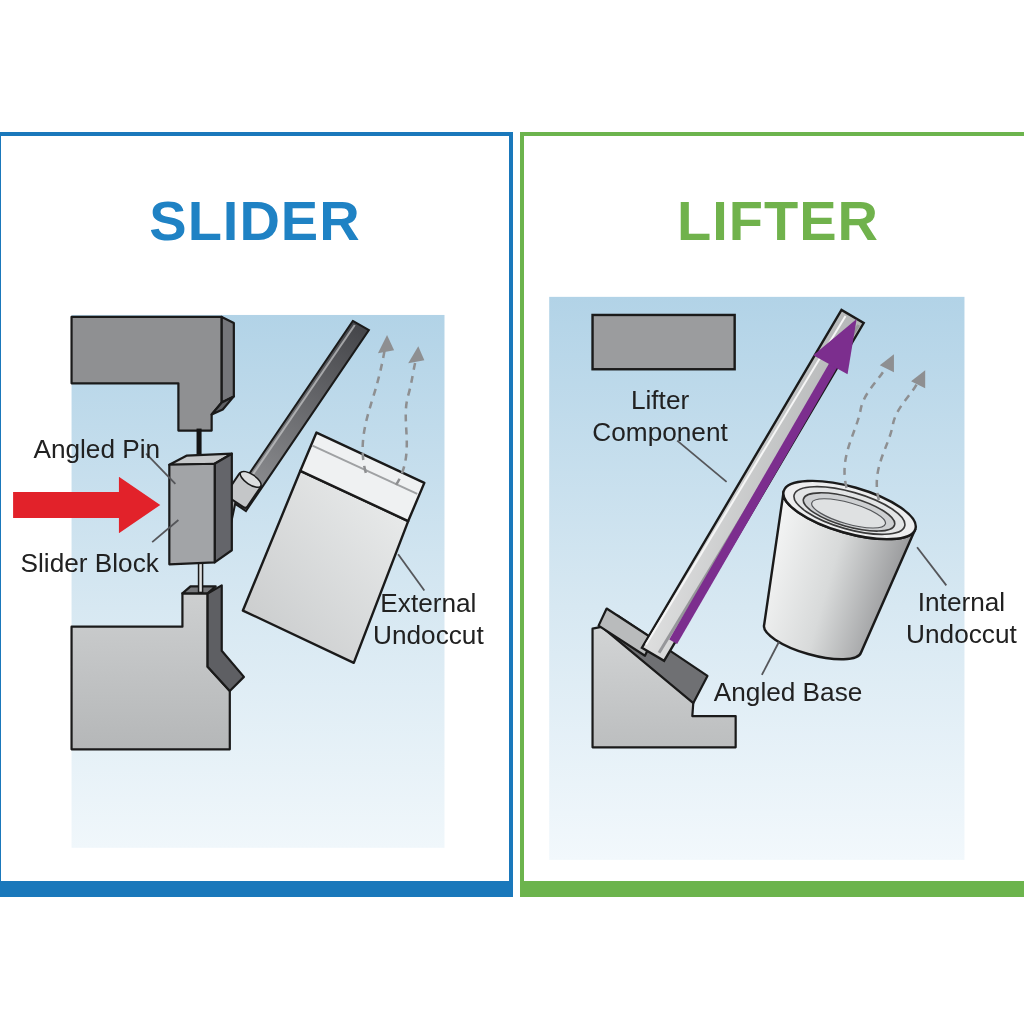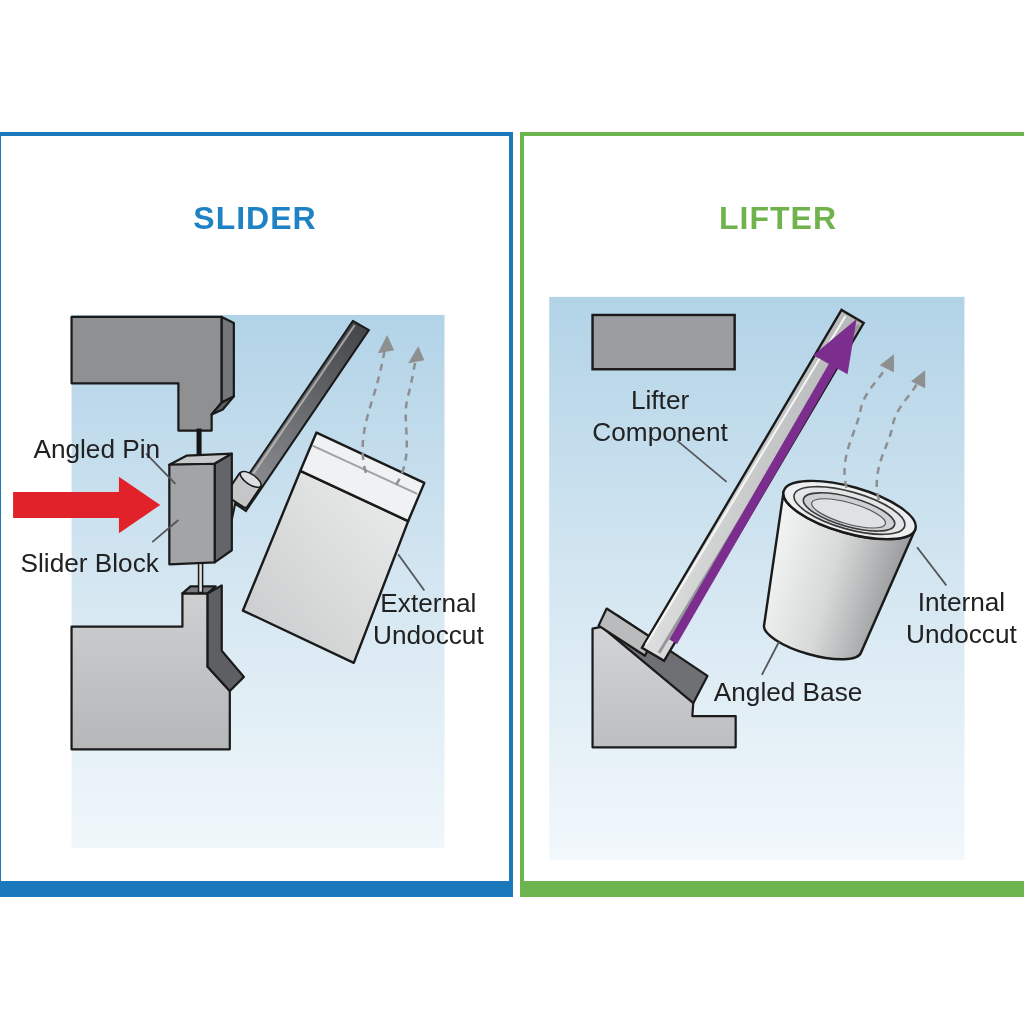--- a/index.html
+++ b/index.html
@@ -1,22 +1,22 @@
 <!DOCTYPE html>
 <html><head>
 <meta charset="utf-8">
 <style>
   html,body{margin:0;padding:0;background:#ffffff;width:1024px;height:1024px;overflow:hidden;
     font-family:"Liberation Sans", sans-serif;}
   .stage{position:relative;width:1024px;height:1024px;background:#ffffff;}
   .panel{position:absolute;top:132px;height:745px;background:#ffffff;box-sizing:content-box;}
   .panel-slider{left:-3px;width:508px;border:4px solid #1a78bb;border-bottom:16px solid #1a78bb;}
   .panel-lifter{left:520px;width:508px;border:4px solid #6cb44d;border-bottom:16px solid #6cb44d;}
-  .panel-title{position:absolute;top:64px;left:0;width:100%;text-align:center;
-    font-size:32px;font-weight:bold;letter-spacing:1px;}
+  .panel-title{position:absolute;top:52px;left:0;width:100%;text-align:center;
+    font-size:56px;font-weight:bold;letter-spacing:1px;}
   .panel-slider .panel-title{color:#1f82c4;}
   .panel-lifter .panel-title{color:#70b24c;}
   .diagram{position:absolute;left:0;top:0;width:100%;height:100%;}
   text{font-family:"Liberation Sans", sans-serif;font-size:26px;fill:#212121;}
 </style>
 </head>
 <body>
 
 <div class="stage">
 

